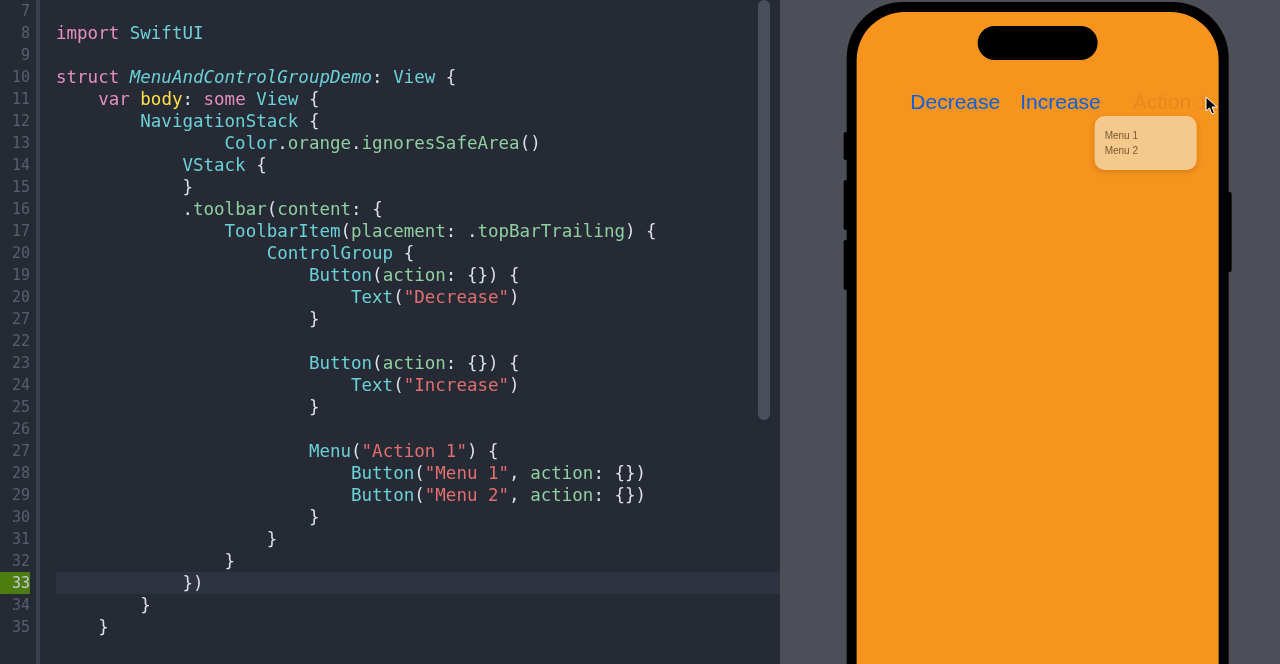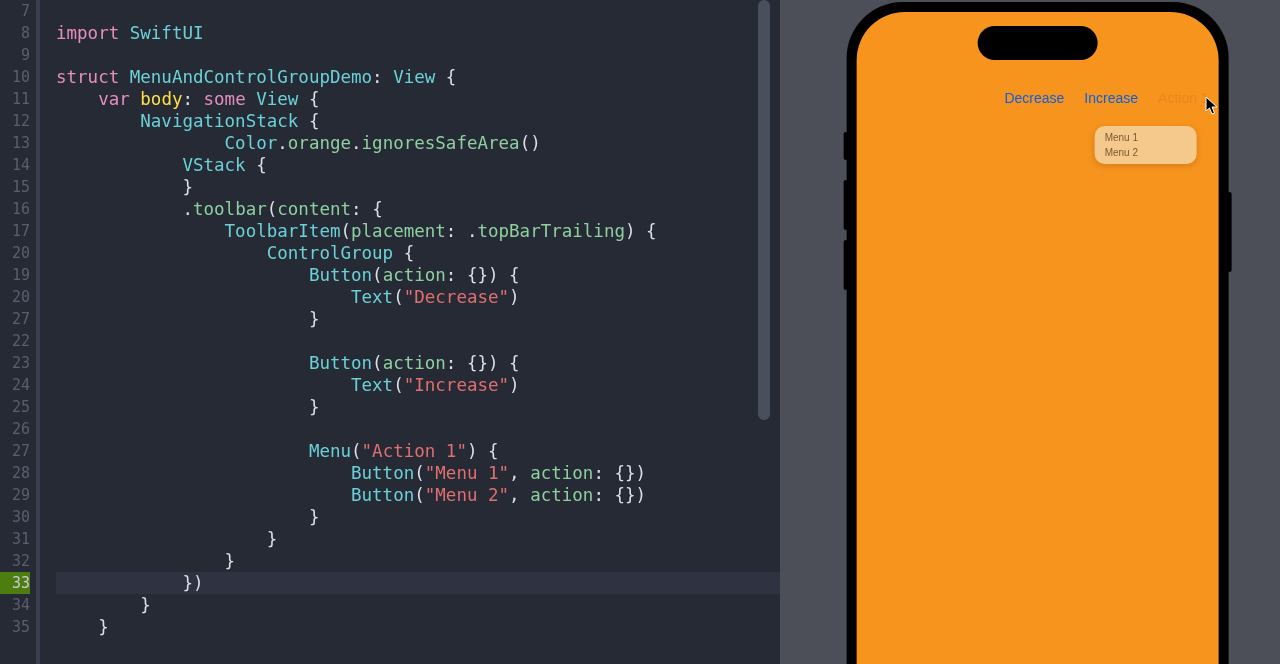--- a/index.html
+++ b/index.html
@@ -61,21 +61,21 @@
     height: 22px;
     line-height: 22px;
     white-space: pre;
     color: #dcdfe6;
   }
   .line-current {
     background: #2f3341;
   }
   .tok-keyword { color: #e58fbf; }
   .tok-type    { color: #6bd1d8; }
-  .tok-typedecl{ color: #6bd1d8; }
+  .tok-typedecl{ color: #6bd1d8; font-style: italic; }
   .tok-func    { color: #8fd0a0; }
   .tok-param   { color: #8fd0a0; }
   .tok-ident   { color: #fde047; }
   .tok-enumcase{ color: #8fd0a0; }
   .tok-string  { color: #e06f6f; }
   .tok-punc    { color: #dcdfe6; }
 
   .scrollbar {
     position: absolute;
     top: 0;
@@ -134,37 +134,37 @@
   .sb-left-3 { left: -3px; top: 238px; width: 4px; height: 50px; }
   .sb-right  { right: -3px; top: 190px; width: 4px; height: 80px; }
 
   .toolbar-row {
     position: absolute;
     top: 78px;
     right: 10px;
     display: flex;
     gap: 20px;
     font-family: -apple-system, "Helvetica Neue", sans-serif;
-    font-size: 14px;
+    font-size: 21px;
   }
   .tb-btn { color: #0a5fe0; cursor: pointer; }
-  .tb-btn-dim { color: rgba(220,120,30,0.9); opacity: 0.55; }
+  .tb-btn-dim { color: rgba(220,120,30,0.9); opacity: 0.55; margin-left: 12px; }
 
   .menu-popover {
     position: absolute;
-    top: 114px;
+    top: 104px;
     right: 22px;
     width: 102px;
     background: rgba(245,210,160,0.85);
     border-radius: 10px;
     box-shadow: 0 2px 6px rgba(0,0,0,0.15);
     font-family: -apple-system, "Helvetica Neue", sans-serif;
     font-size: 10px;
     color: #7a5b30;
-    padding: 4px 0;
+    padding: 12px 0;
   }
   .menu-item {
     padding: 2px 10px;
   }
 
   .cursor {
     position: absolute;
     width: 14px;
     height: 20px;
     pointer-events: none;

